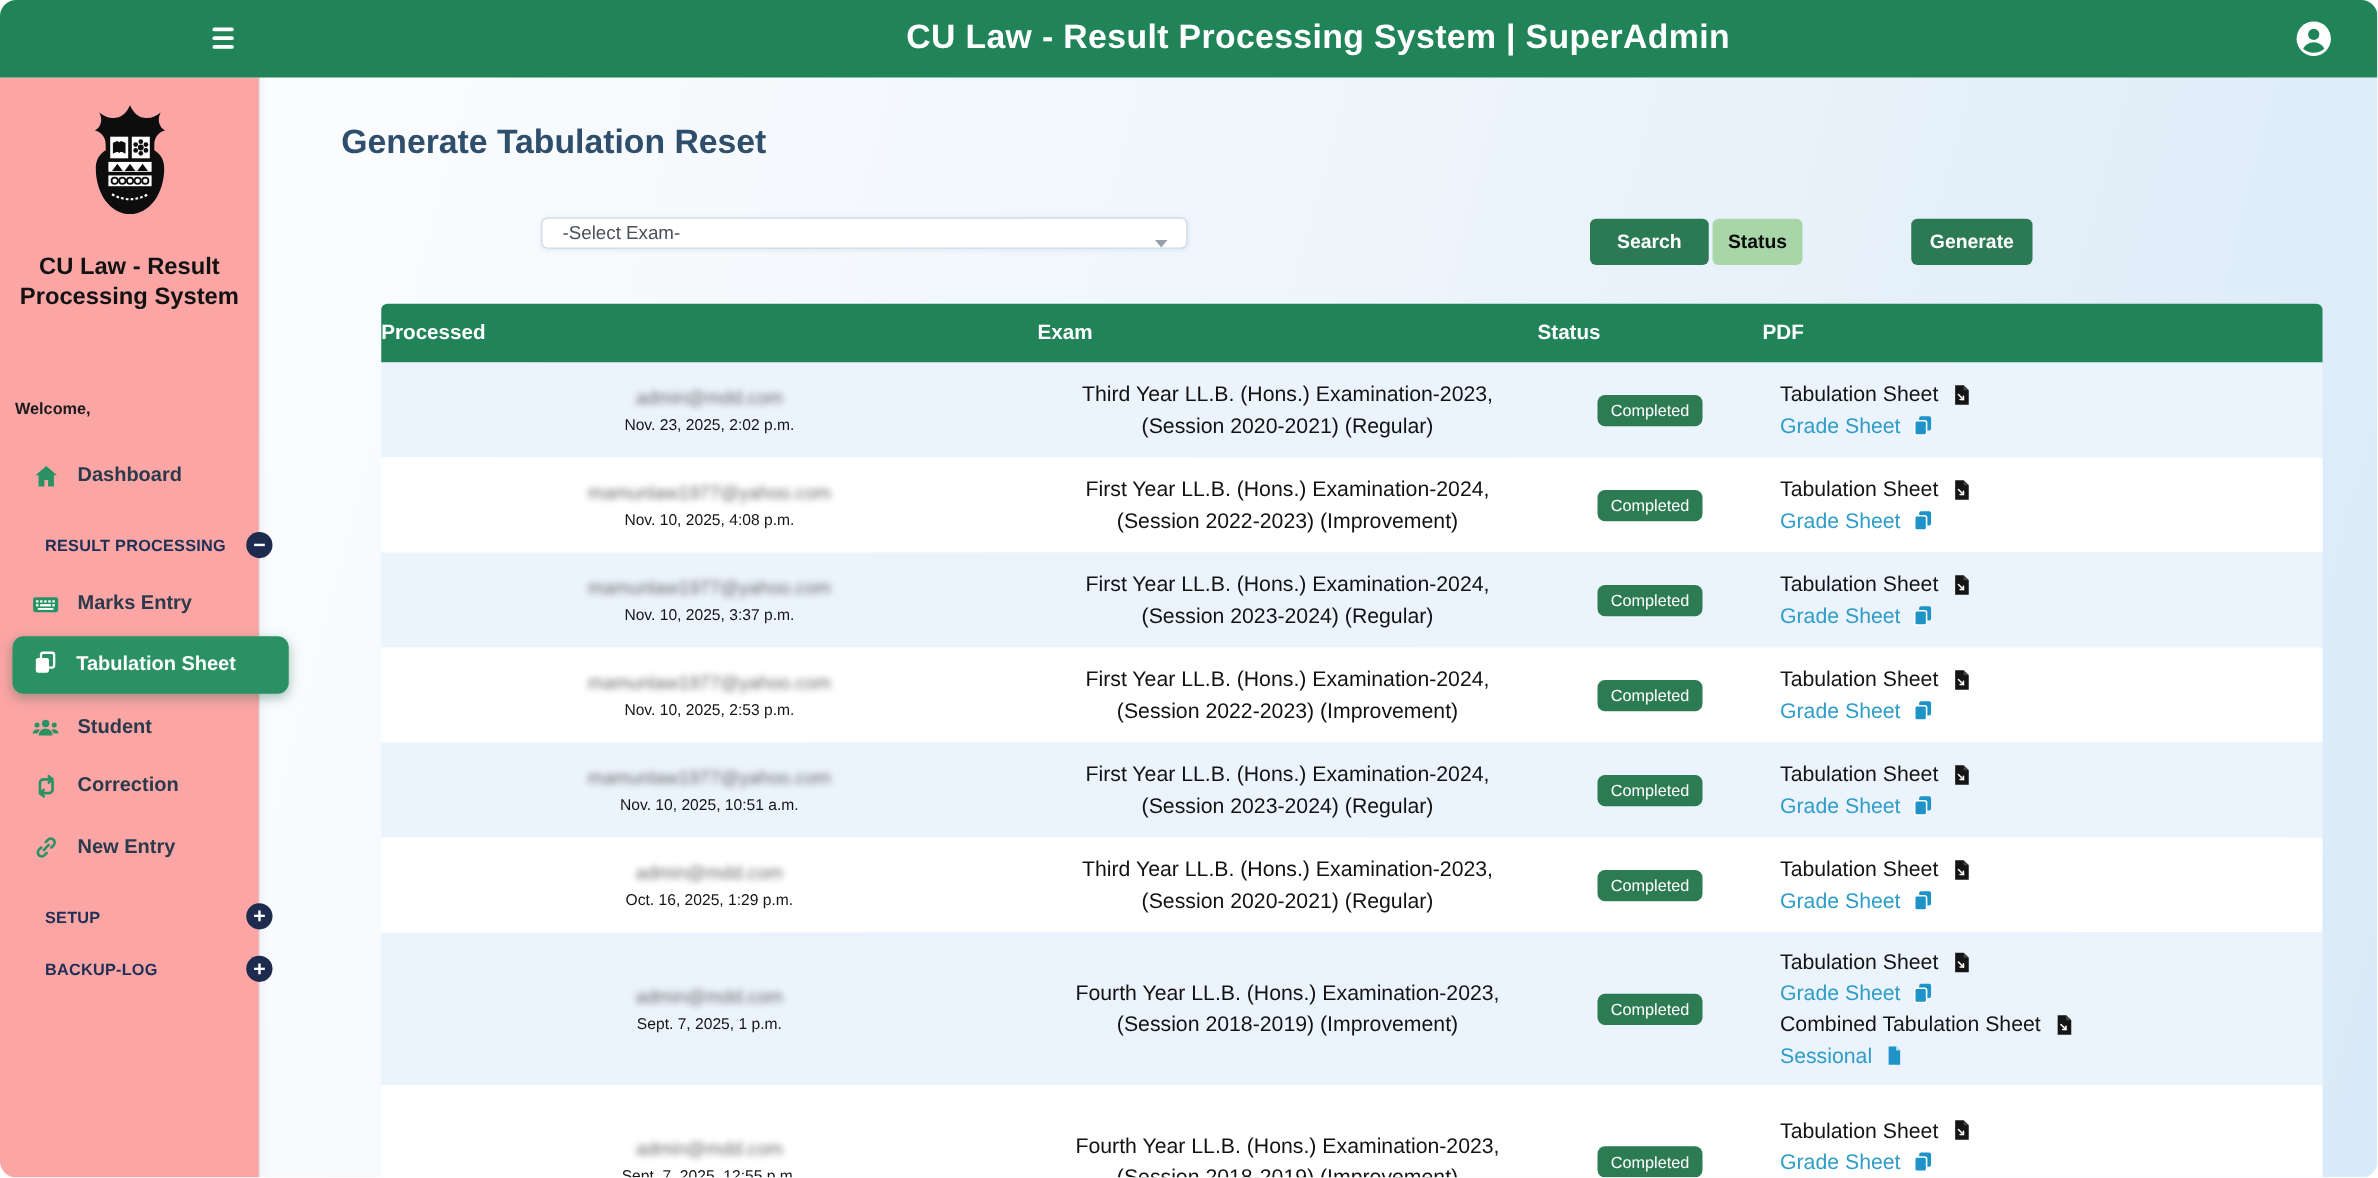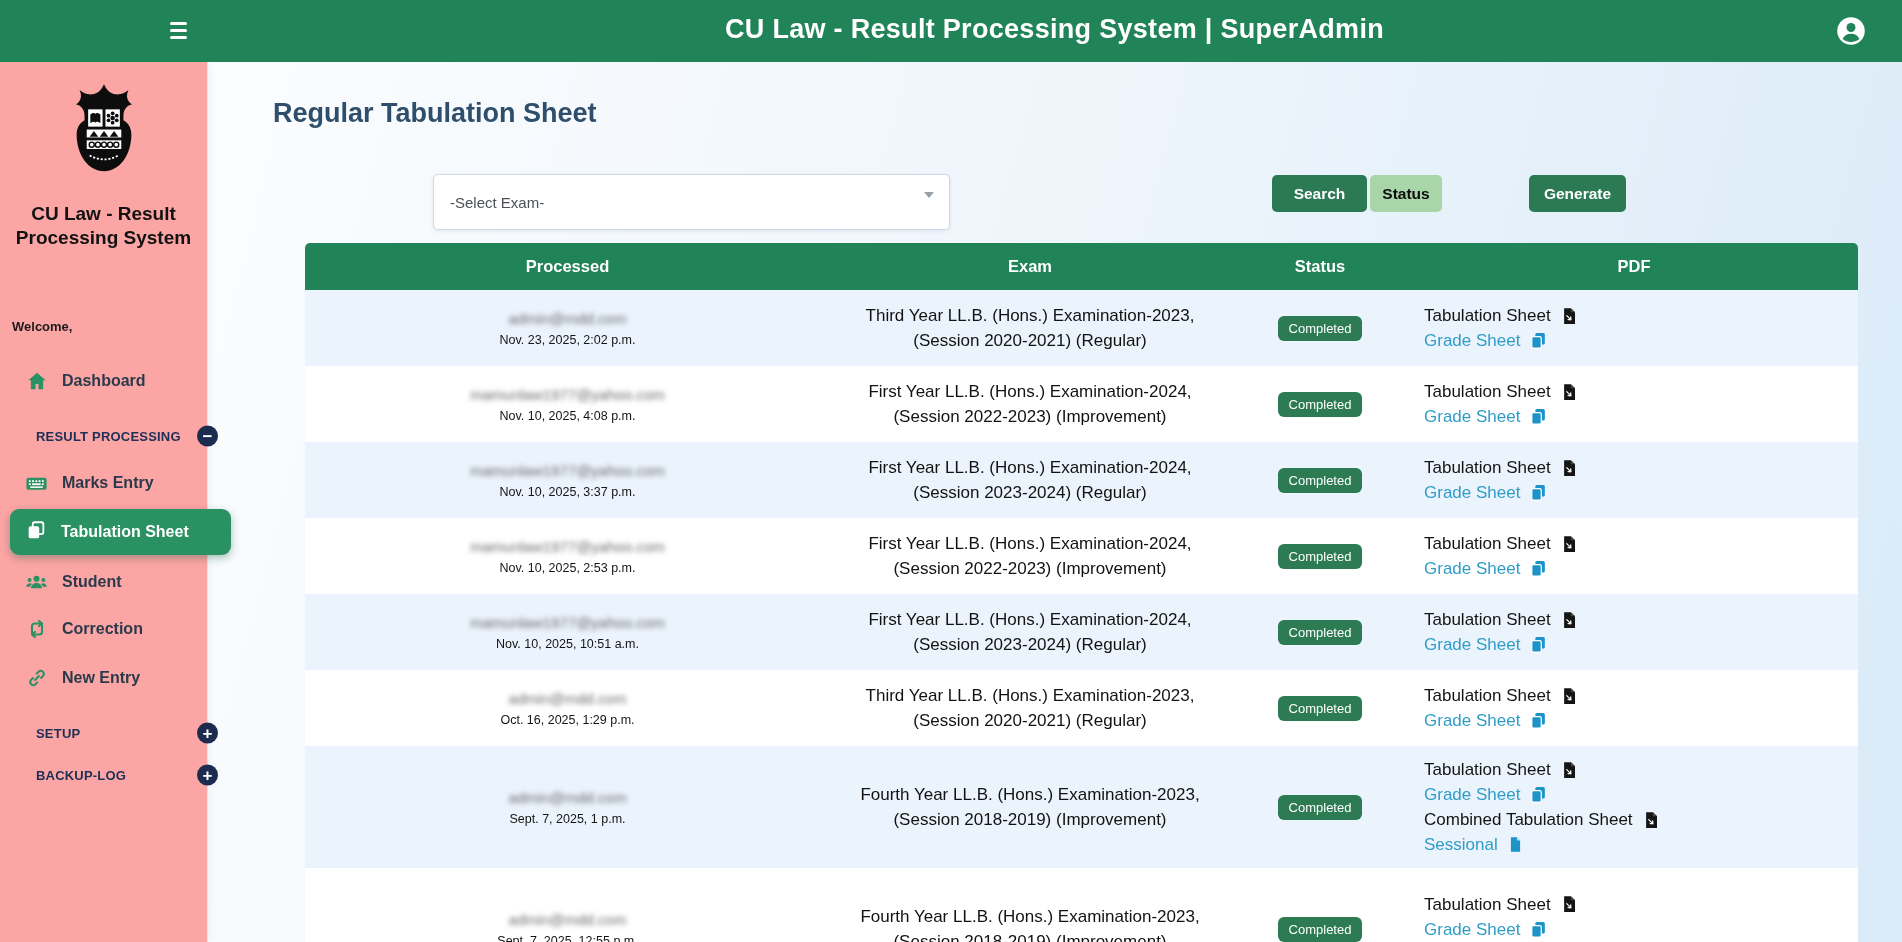--- a/index.html
+++ b/index.html
@@ -1,17 +1,17 @@
 <!DOCTYPE html>
 <html><head>
 <meta charset="utf-8">
 <style>
   html,body{margin:0;padding:0;background:#fff;}
   .page{position:relative;width:1902px;height:942px;overflow:hidden;
-        font-family:"Liberation Sans",sans-serif;background:#fff;}
+        font-family:"Liberation Sans",sans-serif;background:#fff;border-radius:13px;}
 
   
   .topbar{position:absolute;left:0;top:0;width:1902px;height:62px;background:#208458;z-index:40;}
   .hamburger{position:absolute;left:170px;top:22px;width:20px;height:17px;display:flex;
              flex-direction:column;justify-content:space-between;cursor:pointer;}
   .hamburger span{display:block;width:17px;height:2.6px;background:#fff;border-radius:2px;}
   .topbar-title{position:absolute;left:207px;right:0;top:14px;text-align:center;color:#fff;
                 font-size:27px;font-weight:700;letter-spacing:.3px;}
   .avatar{position:absolute;right:36px;top:16px;width:30px;height:30px;cursor:pointer;}
 
@@ -35,37 +35,37 @@
   .nav-active{position:absolute;left:10px;width:221px;height:46px;background:#2a9162;border-radius:9px;
               display:flex;align-items:center;gap:14px;padding-left:15px;box-sizing:border-box;
               box-shadow:0 3px 9px rgba(23,94,62,.38);cursor:pointer;z-index:5;}
   .nav-active .nav-label{color:#fff;}
 
   
   .content{position:absolute;left:207px;top:62px;width:1695px;height:880px;
            background:linear-gradient(105deg,#fafcfe 4%,#eef5fb 48%,#d9eaf8 100%);}
   .page-title{position:absolute;left:66px;top:36px;font-size:27px;font-weight:600;color:#2e4e6b;}
 
-  .exam-select{position:absolute;left:226px;top:112px;width:517px;height:56px;background:#fff;
+  .exam-select{position:absolute;left:226px;top:112px;width:517px;height:25px;background:#fff;
                border:1px solid #ccd9e5;border-radius:5px;box-sizing:border-box;display:flex;
                align-items:center;padding:0 16px;color:#4b5157;font-size:15px;cursor:pointer;
                box-shadow:0 1px 4px rgba(110,150,190,.18);}
   .caret{position:absolute;right:15px;top:17px;width:0;height:0;border-left:5px solid transparent;
          border-right:5px solid transparent;border-top:6px solid #98a1a9;}
   .btn{position:absolute;top:113px;height:37px;border:none;border-radius:5px;font-size:15.5px;
        font-weight:700;font-family:inherit;cursor:pointer;}
   .btn-search{left:1065px;width:95px;background:#2c7a54;color:#fff;}
   .btn-reset{left:1163px;width:72px;background:#a8d6a9;color:#0b0b0b;}
   .btn-generate{left:1322px;width:97px;background:#2c7a54;color:#fff;}
 
   
   .table{position:absolute;left:98px;top:181px;width:1553px;}
   .thead{display:flex;height:47px;background:#208458;border-radius:5px 5px 0 0;align-items:center;
          color:#fff;font-weight:700;font-size:16.5px;}
-  .th{text-align:center;}
+  .th{}
   .th1{width:525px;}.th2{width:400px;}.th3{width:180px;}.th4{width:448px;}
   .trow{display:flex;align-items:center;}
   .trow.odd{background:#ebf3fc;}
   .trow.even{background:#ffffff;}
   .cell-processed{width:525px;text-align:center;}
   .email{font-size:15px;color:#6e6e6e;filter:blur(2.6px);}
   .pdate{margin-top:6px;font-size:12.5px;color:#151515;font-weight:500;}
   .cell-exam{width:400px;text-align:center;font-size:17px;color:#121212;line-height:25px;}
   .cell-status{width:180px;display:flex;justify-content:center;}
   .badge{background:#2d7b52;color:#fff;font-size:13px;font-weight:500;padding:5px 11px;border-radius:6px;}
@@ -218,21 +218,21 @@
       <span class="circle-btn">+</span>
     </div>
 
     <div class="nav-section" style="top:691px">
       <span class="section-label">BACKUP-LOG</span>
       <span class="circle-btn">+</span>
     </div>
   </div>
 
   <div class="content">
-    <div class="page-title">Regular Tabulation Sheet</div>
+    <div class="page-title">Generate Tabulation Reset</div>
 
     <div class="exam-select">
       <span>-Select Exam-</span>
       <span class="caret"></span>
     </div>
 
     <button class="btn btn-search">Search</button>
     <button class="btn btn-reset">Status</button>
     <button class="btn btn-generate">Generate</button>
 

